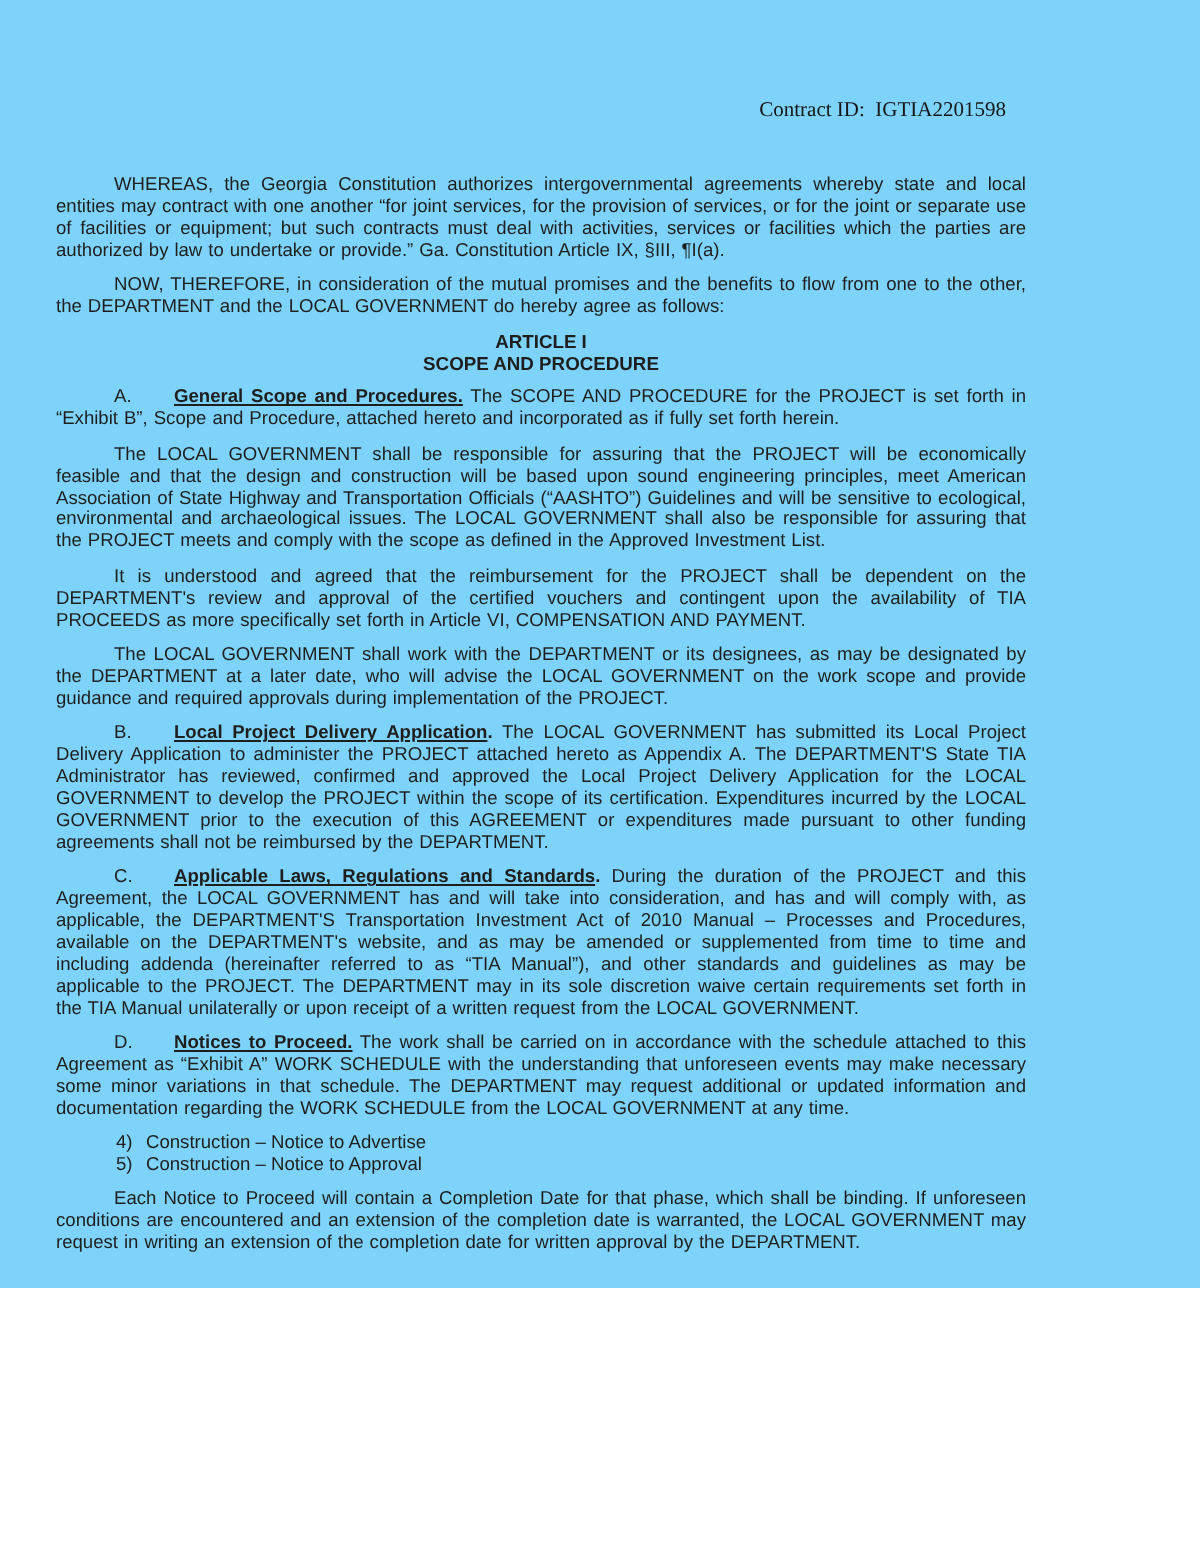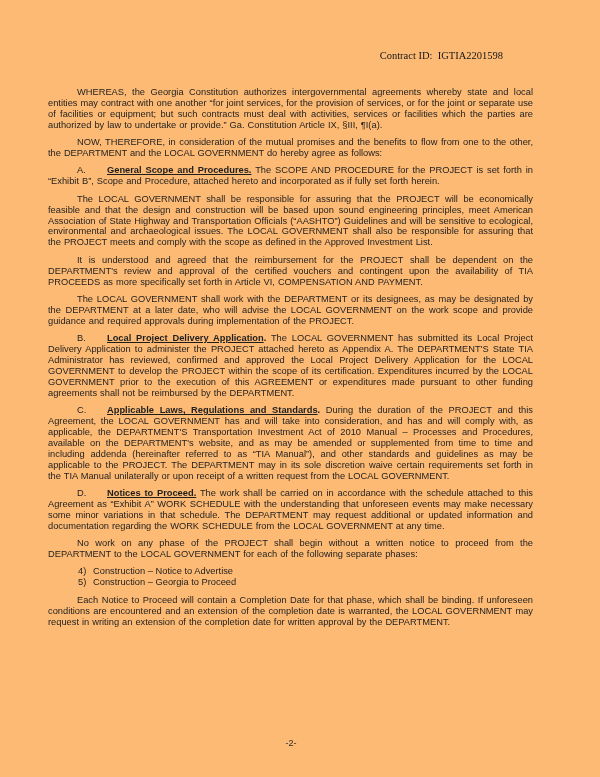--- a/index.html
+++ b/index.html
@@ -1,38 +1,38 @@
 <!DOCTYPE html>
 <html><head>
 <meta charset="utf-8">
 <style>
   * { margin: 0; padding: 0; box-sizing: border-box; }
   html, body { background: #ffffff; }
   .page {
     position: relative;
     width: 600px;
-    height: 777px;
-    background: #fdba74;
+    height: 644px;
+    background: #7dd3fc;
     font-family: "Liberation Sans", sans-serif;
     color: #1e1e1e;
     overflow: hidden;
   }
   .contract-id {
     position: absolute;
     top: 49px;
     right: 97px;
     font-family: "Liberation Serif", serif;
     font-size: 10.5px;
     line-height: 13px;
     white-space: pre;
     color: #161616;
   }
   .content {
     position: absolute;
-    left: 48px;
+    left: 28px;
     top: 87px;
     width: 485px;
   }
   .para {
     font-size: 9.3px;
     line-height: 10.9px;
     text-align: justify;
     margin-bottom: 6.5px;
     word-spacing: 0.4px;
   }
@@ -80,40 +80,43 @@
 <div class="page">
 
   <div class="contract-id">Contract ID:  IGTIA2201598</div>
 
   <div class="content">
 
     <p class="para indent">WHEREAS, the Georgia Constitution authorizes intergovernmental agreements whereby state and local entities may contract with one another “for joint services, for the provision of services, or for the joint or separate use of facilities or equipment; but such contracts must deal with activities, services or facilities which the parties are authorized by law to undertake or provide.”  Ga. Constitution Article IX, §III, ¶I(a).</p>
 
     <p class="para indent">NOW, THEREFORE, in consideration of the mutual promises and the benefits to flow from one to the other, the DEPARTMENT and the LOCAL GOVERNMENT do hereby agree as follows:</p>
 
+    <div class="article-heading">
+      <div>ARTICLE I</div>
+      <div>SCOPE AND PROCEDURE</div>
+    </div>
 
     <p class="para section-para"><span class="sec-letter">A.</span><span class="sec-heading">General Scope and Procedures.</span><span class="sec-after"></span> <span>The SCOPE AND PROCEDURE for the PROJECT is set forth in “Exhibit B”, Scope and Procedure, attached hereto and incorporated as if fully set forth herein.</span></p>
 
     <p class="para indent">The LOCAL GOVERNMENT shall be responsible for assuring that the PROJECT will be economically feasible and that the design and construction will be based upon sound engineering principles, meet American Association of State Highway and Transportation Officials (“AASHTO”) Guidelines and will be sensitive to ecological, environmental and archaeological issues.  The LOCAL GOVERNMENT shall also be responsible for assuring that the PROJECT meets and comply with the scope as defined in the Approved Investment List.</p>
 
     <p class="para indent">It is understood and agreed that the reimbursement for the PROJECT shall be dependent on the DEPARTMENT's review and approval of the certified vouchers and contingent upon the availability of TIA PROCEEDS as more specifically set forth in Article VI, COMPENSATION AND PAYMENT.</p>
 
     <p class="para indent">The LOCAL GOVERNMENT shall work with the DEPARTMENT or its designees, as may be designated by the DEPARTMENT at a later date, who will advise the LOCAL GOVERNMENT on the work scope and provide guidance and required approvals during implementation of the PROJECT.</p>
 
     <p class="para section-para"><span class="sec-letter">B.</span><span class="sec-heading">Local Project Delivery Application</span><span class="sec-after">.</span> <span>The LOCAL GOVERNMENT has submitted its Local Project Delivery Application to administer the PROJECT attached hereto as Appendix A.  The DEPARTMENT'S State TIA Administrator has reviewed, confirmed and approved the Local Project Delivery Application for the LOCAL GOVERNMENT to develop the PROJECT within the scope of its certification. Expenditures incurred by the LOCAL GOVERNMENT prior to the execution of this AGREEMENT or expenditures made pursuant to other funding agreements shall not be reimbursed by the DEPARTMENT.</span></p>
 
     <p class="para section-para"><span class="sec-letter">C.</span><span class="sec-heading">Applicable Laws, Regulations and Standards</span><span class="sec-after">.</span> <span>During the duration of the PROJECT and this Agreement, the LOCAL GOVERNMENT has and will take into consideration, and has and will comply with, as applicable, the DEPARTMENT'S Transportation Investment Act of 2010 Manual – Processes and Procedures, available on the DEPARTMENT's website, and as may be amended or supplemented from time to time and including addenda (hereinafter referred to as “TIA Manual”), and other standards and guidelines as may be applicable to the PROJECT.  The DEPARTMENT may in its sole discretion waive certain requirements set forth in the TIA Manual unilaterally or upon receipt of a written request from the LOCAL GOVERNMENT.</span></p>
 
     <p class="para section-para"><span class="sec-letter">D.</span><span class="sec-heading">Notices to Proceed.</span><span class="sec-after"></span> <span>The work shall be carried on in accordance with the schedule attached to this Agreement as “Exhibit A” WORK SCHEDULE with the understanding that unforeseen events may make necessary some minor variations in that schedule.  The DEPARTMENT may request additional or updated information and documentation regarding the WORK SCHEDULE from the LOCAL GOVERNMENT at any time.</span></p>
 
-    <p class="para indent">No work on any phase of the PROJECT shall begin without a written notice to proceed from the DEPARTMENT to the LOCAL GOVERNMENT for each of the following separate phases:</p>
 
     <div class="phase-list">
       <div class="phase-row"><span class="phase-num">4)</span><span>Construction – Notice to Advertise</span></div>
-      <div class="phase-row"><span class="phase-num">5)</span><span>Construction – Georgia to Proceed</span></div>
+      <div class="phase-row"><span class="phase-num">5)</span><span>Construction – Notice to Approval</span></div>
     </div>
 
     <p class="para indent">Each Notice to Proceed will contain a Completion Date for that phase, which shall be binding.  If unforeseen conditions are encountered and an extension of the completion date is warranted, the LOCAL GOVERNMENT may request in writing an extension of the completion date for written approval by the DEPARTMENT.</p>
 
   </div>
 
   <div class="footer">-2-</div>
 
 </div>
 

